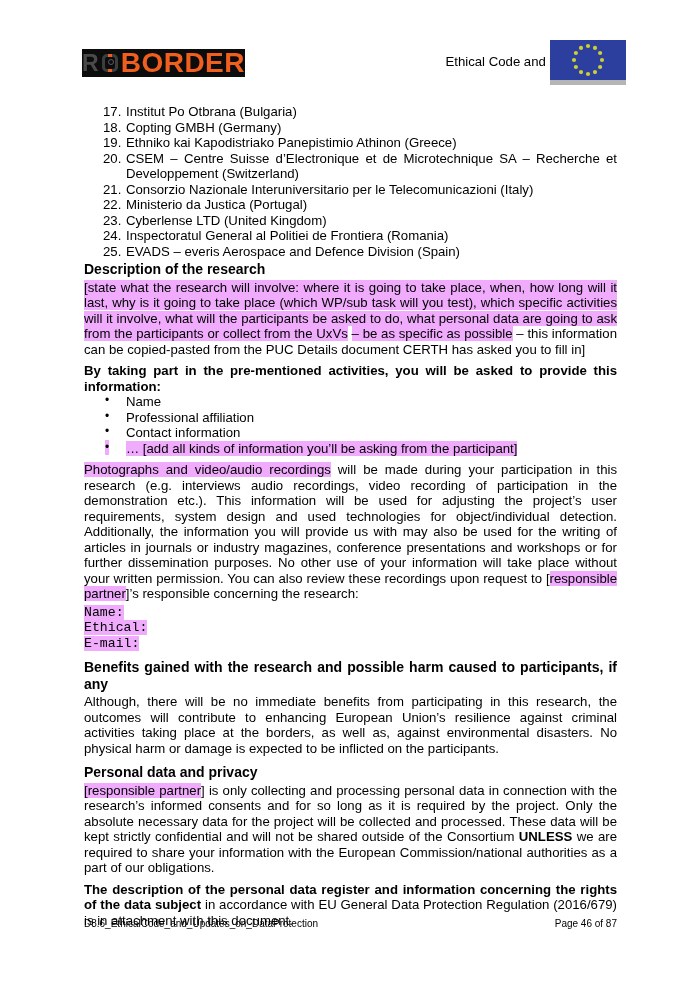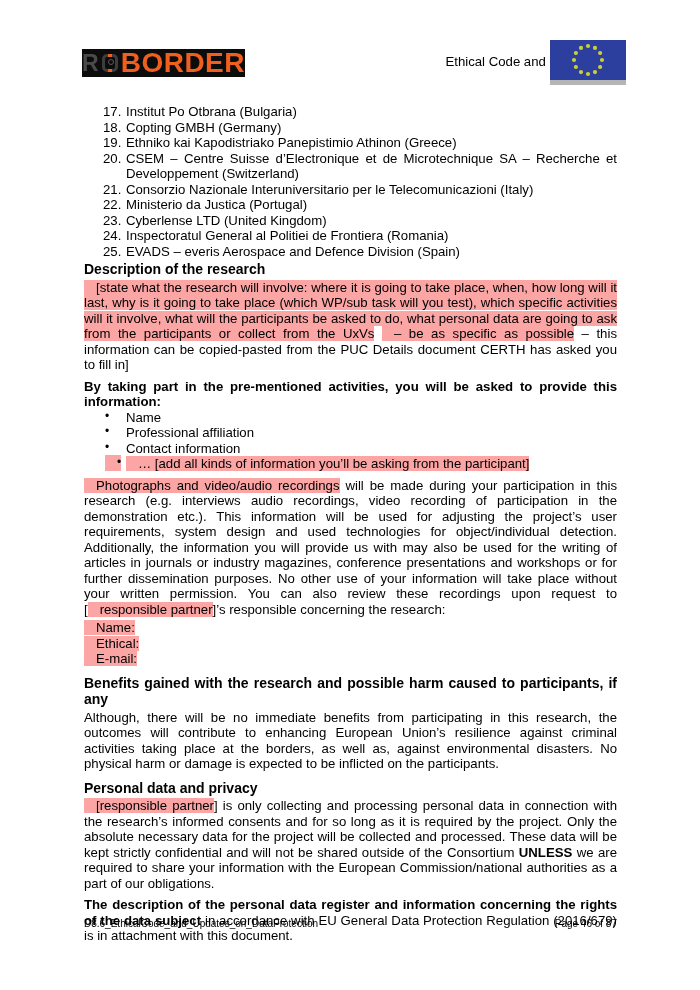--- a/index.html
+++ b/index.html
@@ -33,22 +33,22 @@
   .li-num { position:absolute; left:-23px; top:0; }
   ul.bullets { list-style:none; margin:0 0 6px 0; padding:0 0 0 42px; }
   ul.bullets li { position:relative; }
   .li-bullet { position:absolute; left:-21px; top:-1px; font-size:12px; }
   
   .sec-h { font-size:14px; font-weight:bold; margin:8px 0 2px 0; text-align:justify; line-height:16.5px; }
   .sec-h.first { margin-top:2px; }
   .para { text-align:justify; margin:0 0 6px 0; }
   .para.tight { margin-bottom:3px; }
   .intro { margin:0;font-weight:bold; }
-  .contact { margin:0 0 8px 0; }
-  .hl { background:#fca5a5;padding-left:12px; }
+  .contact { margin:0 0 8px 0;font-family:Liberation Mono, monospace; }
+  .hl { background:#f0abfc; }
   .b { font-weight:bold; }
   
   .footer {
     position:absolute; left:84px; right:83px; top:916px;
     display:flex; justify-content:space-between; font-size:10px;
   }
 </style>
 </head>
 <body>
 

